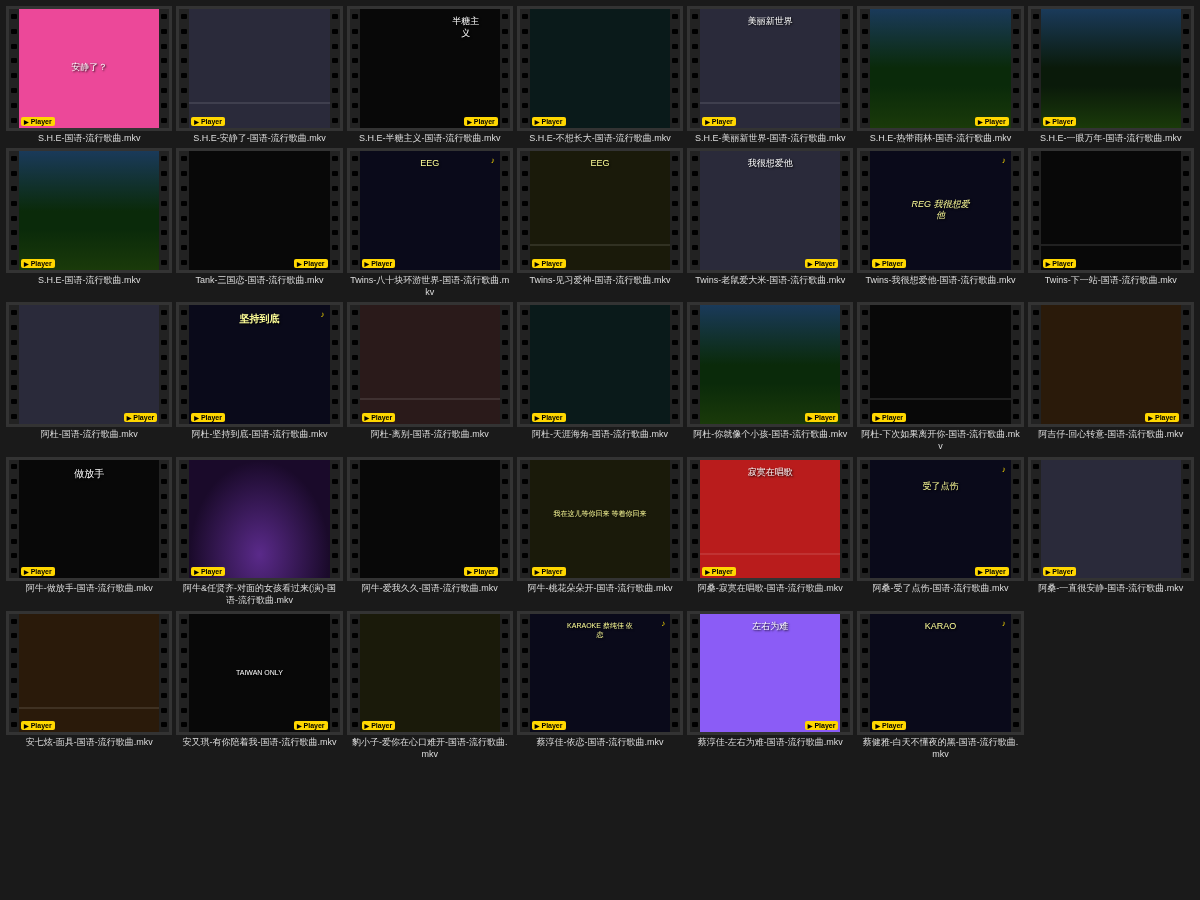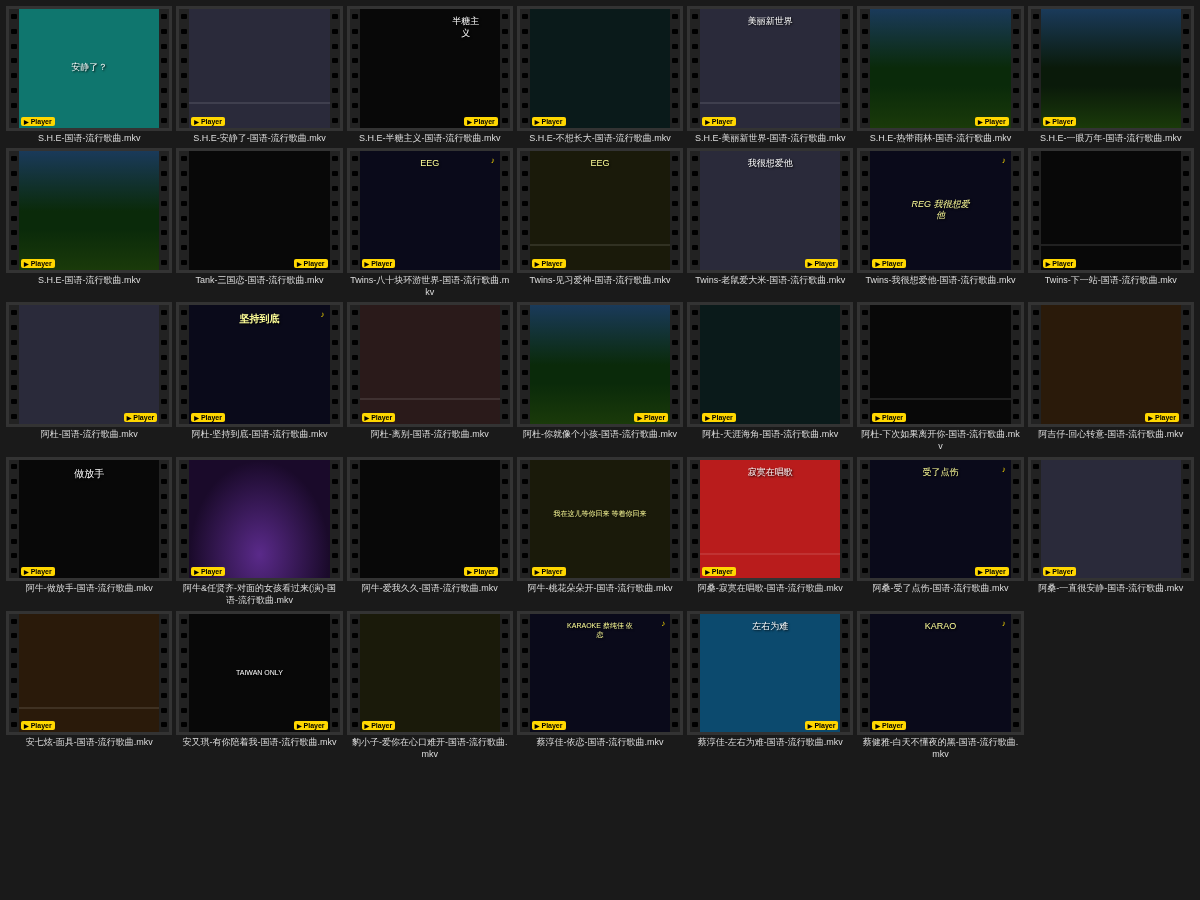--- a/index.html
+++ b/index.html
@@ -177,21 +177,21 @@
           <div class="film-hole"></div>
           <div class="film-hole"></div>
           <div class="film-hole"></div>
           <div class="film-hole"></div>
           <div class="film-hole"></div>
           <div class="film-hole"></div>
           <div class="film-hole"></div>
           <div class="film-hole"></div>
         </div>
         <div class="thumb-inner">
-          <div class="thumb-img-sim bg-2" style="background:#0f766e">
+          <div class="thumb-img-sim bg-2" style="background:#ec4899">
             <div class="thumb-text centered" style="color:#ffffff; font-size:9px;">安静了？</div>
             <div style="position:absolute;top:10px;left:10px;right:10px;text-align:center;color:#ccc;font-size:11px;text-shadow:1px 1px 3px #000;"></div>
           </div>
         </div>
         <div class="play-badge">Player</div>
       </div>
       <div class="video-title">S.H.E-国语-流行歌曲.mkv</div>
     </div>
     <div class="video-item">
       <div class="thumbnail-wrap">
@@ -724,61 +724,61 @@
           <div class="film-hole"></div>
           <div class="film-hole"></div>
           <div class="film-hole"></div>
           <div class="film-hole"></div>
           <div class="film-hole"></div>
           <div class="film-hole"></div>
           <div class="film-hole"></div>
           <div class="film-hole"></div>
         </div>
         <div class="thumb-inner">
+          <div class="thumb-img-sim bg-teal" style="background:#0a1a1a">
+
+            <div style="position:absolute;top:10px;left:10px;right:10px;text-align:center;color:#ccc;font-size:11px;text-shadow:1px 1px 3px #000;"></div>
+          </div>
+        </div>
+        <div class="play-badge">Player</div>
+      </div>
+      <div class="video-title">阿杜-天涯海角-国语-流行歌曲.mkv</div>
+    </div>
+    <div class="video-item">
+      <div class="thumbnail-wrap">
+        <div class="film-strip-left">
+          <div class="film-hole"></div>
+          <div class="film-hole"></div>
+          <div class="film-hole"></div>
+          <div class="film-hole"></div>
+          <div class="film-hole"></div>
+          <div class="film-hole"></div>
+          <div class="film-hole"></div>
+          <div class="film-hole"></div>
+        </div>
+        <div class="film-strip-right">
+          <div class="film-hole"></div>
+          <div class="film-hole"></div>
+          <div class="film-hole"></div>
+          <div class="film-hole"></div>
+          <div class="film-hole"></div>
+          <div class="film-hole"></div>
+          <div class="film-hole"></div>
+          <div class="film-hole"></div>
+        </div>
+        <div class="thumb-inner">
           <div class="thumb-img-sim bg-green" style="background:#0a2a0a">
 
             <div style="position:absolute;bottom:0;left:0;right:0;height:35%;background:linear-gradient(0deg,#1a3a0a,transparent);"></div>
             <div style="position:absolute;top:0;left:0;right:0;height:50%;background:linear-gradient(180deg,#1a3a5a,transparent);"></div>
           </div>
         </div>
         <div class="play-badge-right">Player</div>
       </div>
       <div class="video-title">阿杜-你就像个小孩-国语-流行歌曲.mkv</div>
-    </div>
-    <div class="video-item">
-      <div class="thumbnail-wrap">
-        <div class="film-strip-left">
-          <div class="film-hole"></div>
-          <div class="film-hole"></div>
-          <div class="film-hole"></div>
-          <div class="film-hole"></div>
-          <div class="film-hole"></div>
-          <div class="film-hole"></div>
-          <div class="film-hole"></div>
-          <div class="film-hole"></div>
-        </div>
-        <div class="film-strip-right">
-          <div class="film-hole"></div>
-          <div class="film-hole"></div>
-          <div class="film-hole"></div>
-          <div class="film-hole"></div>
-          <div class="film-hole"></div>
-          <div class="film-hole"></div>
-          <div class="film-hole"></div>
-          <div class="film-hole"></div>
-        </div>
-        <div class="thumb-inner">
-          <div class="thumb-img-sim bg-teal" style="background:#0a1a1a">
-
-            <div style="position:absolute;top:10px;left:10px;right:10px;text-align:center;color:#ccc;font-size:11px;text-shadow:1px 1px 3px #000;"></div>
-          </div>
-        </div>
-        <div class="play-badge">Player</div>
-      </div>
-      <div class="video-title">阿杜-天涯海角-国语-流行歌曲.mkv</div>
     </div>
     <div class="video-item">
       <div class="thumbnail-wrap">
         <div class="film-strip-left">
           <div class="film-hole"></div>
           <div class="film-hole"></div>
           <div class="film-hole"></div>
           <div class="film-hole"></div>
           <div class="film-hole"></div>
           <div class="film-hole"></div>
@@ -1015,21 +1015,21 @@
           <div class="film-hole"></div>
           <div class="film-hole"></div>
           <div class="film-hole"></div>
           <div class="film-hole"></div>
           <div class="film-hole"></div>
           <div class="film-hole"></div>
           <div class="film-hole"></div>
         </div>
         <div class="thumb-inner">
           <div class="thumb-img-sim bg-karaoke" style="background:#0a0a1a">
-            <div class="thumb-text top-center" style="color:#ffff99; font-size:9px;">受了点伤</div>
+            <div class="thumb-text top-center" style="color:#ffff99; font-size:9px;margin-top:14px;">受了点伤</div>
             <div style="position:absolute;top:5px;right:5px;color:#ffdd00;font-size:8px;font-weight:bold;">♪</div>
           </div>
         </div>
         <div class="play-badge-right">Player</div>
       </div>
       <div class="video-title">阿桑-受了点伤-国语-流行歌曲.mkv</div>
     </div>
     <div class="video-item">
       <div class="thumbnail-wrap">
         <div class="film-strip-left">
@@ -1206,21 +1206,21 @@
           <div class="film-hole"></div>
           <div class="film-hole"></div>
           <div class="film-hole"></div>
           <div class="film-hole"></div>
           <div class="film-hole"></div>
           <div class="film-hole"></div>
           <div class="film-hole"></div>
           <div class="film-hole"></div>
         </div>
         <div class="thumb-inner">
-          <div class="thumb-img-sim bg-1" style="background:#0c4a6e">
+          <div class="thumb-img-sim bg-1" style="background:#8b5cf6">
             <div class="thumb-text top-center" style="color:#ffffff; font-size:9px;">左右为难</div>
 
           </div>
         </div>
         <div class="play-badge-right">Player</div>
       </div>
       <div class="video-title">蔡淳佳-左右为难-国语-流行歌曲.mkv</div>
     </div>
     <div class="video-item">
       <div class="thumbnail-wrap">

